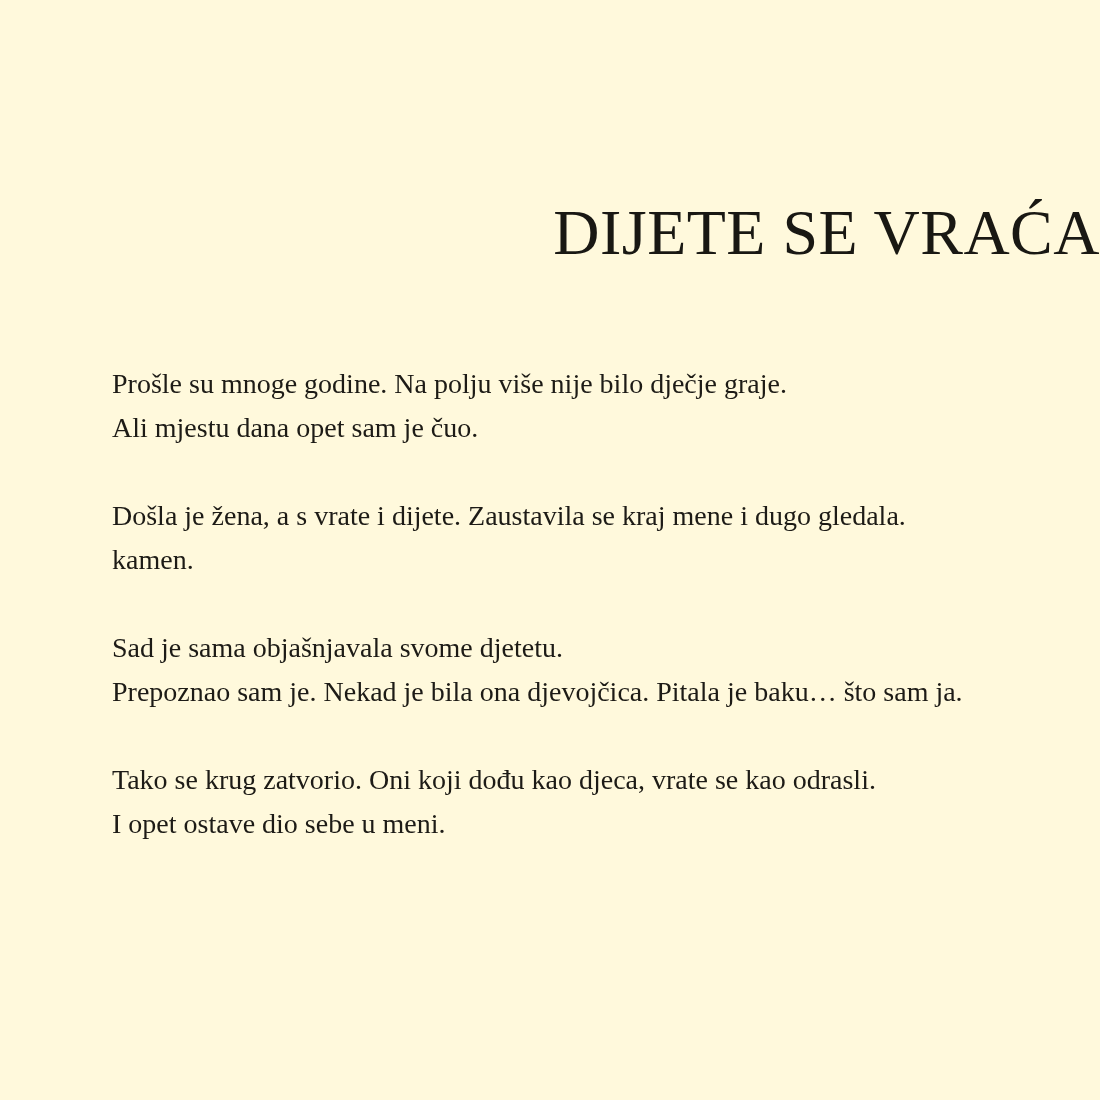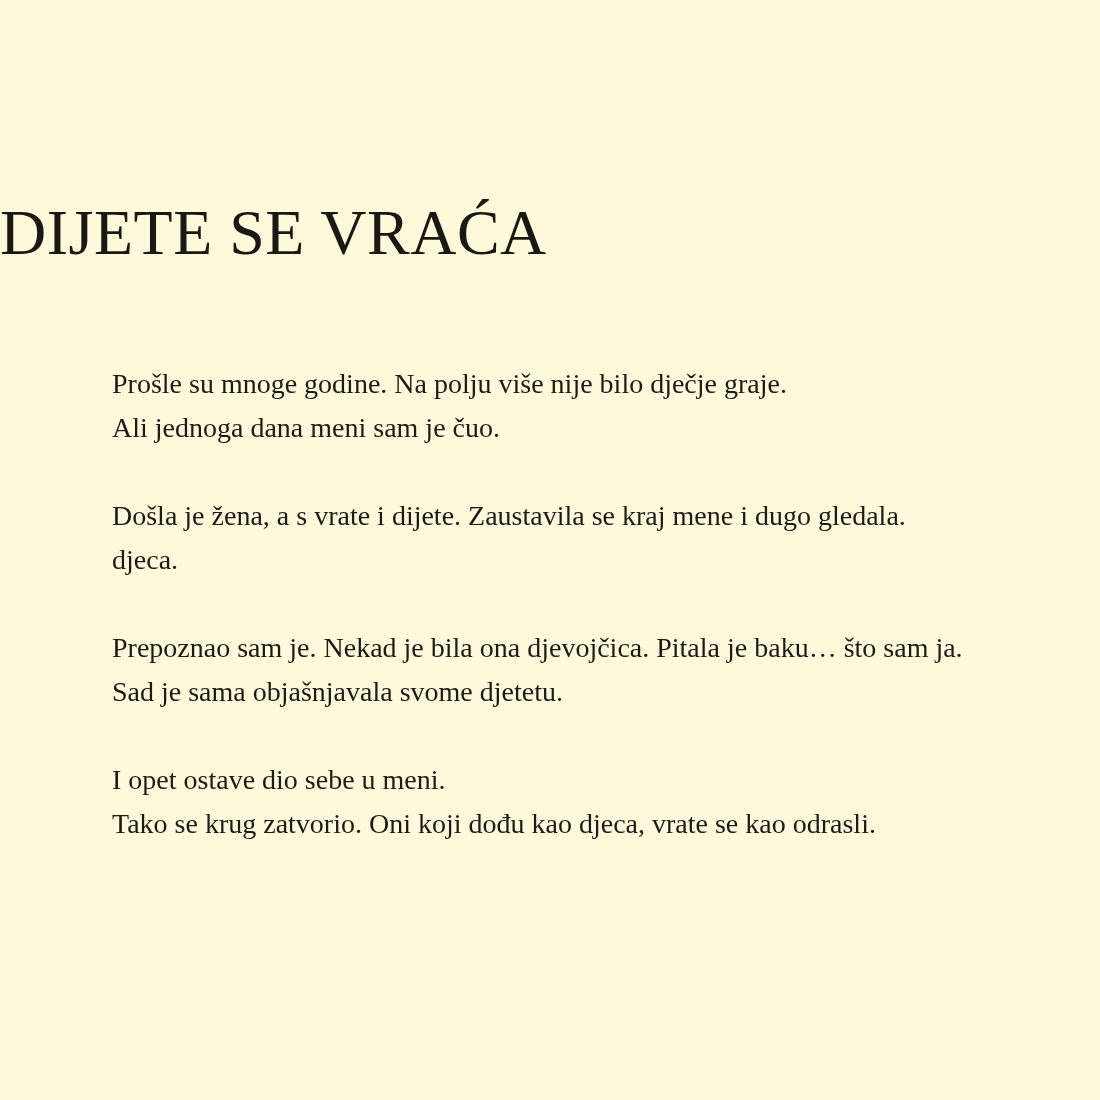--- a/index.html
+++ b/index.html
@@ -15,21 +15,21 @@
     font-family: "Liberation Serif", "DejaVu Serif", serif;
     overflow: hidden;
     box-sizing: border-box;
   }
   .page-title {
     margin: 0;
     padding-top: 198px;
     font-size: 64px;
     font-weight: 400;
     line-height: 1.1;
-    text-align: left;
+    text-align: right;
     letter-spacing: 0.5px;
     color: #191813;
   }
   .content {
     margin-top: 94px;
     padding-left: 112px;
     padding-right: 60px;
     font-size: 28px;
     line-height: 44px;
   }
@@ -44,32 +44,32 @@
 <body>
 
 <div class="page">
 
   <h1 class="page-title">DIJETE SE VRAĆA</h1>
 
   <div class="content">
 
     <p class="paragraph">
       <span class="text-line" style="display:block">Prošle su mnoge godine. Na polju više nije bilo dječje graje.</span>
-      <span class="text-line" style="display:block">Ali jednoga dana meni sam je čuo.</span>
+      <span class="text-line" style="display:block">Ali mjestu dana opet sam je čuo.</span>
     </p>
 
     <p class="paragraph">
       <span class="text-line" style="display:block">Došla je žena, a s vrate i dijete. Zaustavila se kraj mene i dugo gledala.</span>
-      <span class="text-line" style="display:block">djeca.</span>
+      <span class="text-line" style="display:block">kamen.</span>
     </p>
 
     <p class="paragraph">
+      <span class="text-line" style="display:block">Sad je sama objašnjavala svome djetetu.</span>
       <span class="text-line" style="display:block">Prepoznao sam je. Nekad je bila ona djevojčica. Pitala je baku… što sam ja.</span>
-      <span class="text-line" style="display:block">Sad je sama objašnjavala svome djetetu.</span>
     </p>
 
     <p class="paragraph">
+      <span class="text-line" style="display:block">Tako se krug zatvorio. Oni koji dođu kao djeca, vrate se kao odrasli.</span>
       <span class="text-line" style="display:block">I opet ostave dio sebe u meni.</span>
-      <span class="text-line" style="display:block">Tako se krug zatvorio. Oni koji dođu kao djeca, vrate se kao odrasli.</span>
     </p>
 
   </div>
 </div>
 
 </body></html>

